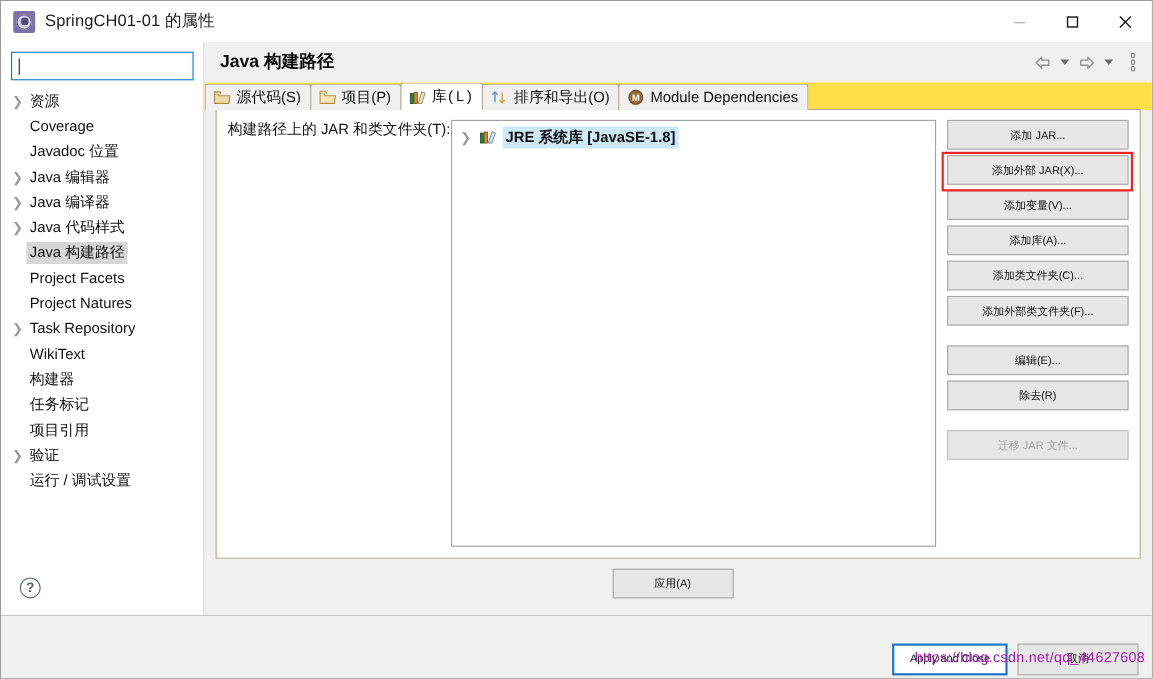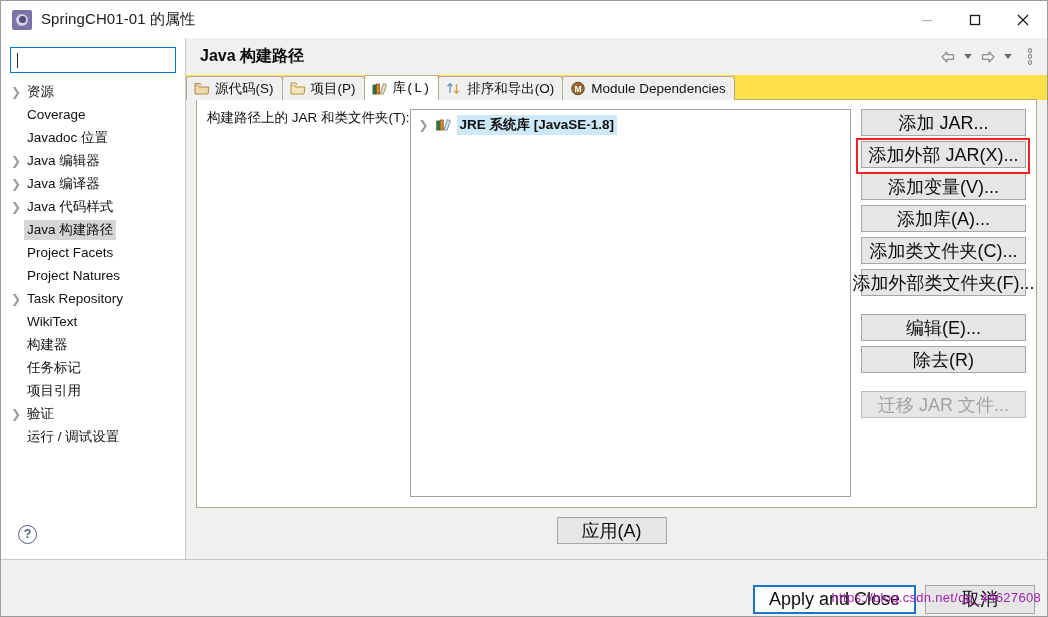--- a/index.html
+++ b/index.html
@@ -323,21 +323,21 @@
   .btn-col {
     width: 165px;
     min-width: 165px;
     display: flex;
     flex-direction: column;
   }
   .btn {
     height: 27px;
     border: 1px solid #a6a6a6;
     background: #e6e6e6;
-    font-size: 18px;
+    font-size: 10px;
     color: #0d0d0d;
     font-family: "Liberation Sans", sans-serif;
     display: flex;
     align-items: center;
     justify-content: center;
     box-sizing: border-box;
     margin-bottom: 5px;
     white-space: nowrap;
   }
   .btn.disabled {

